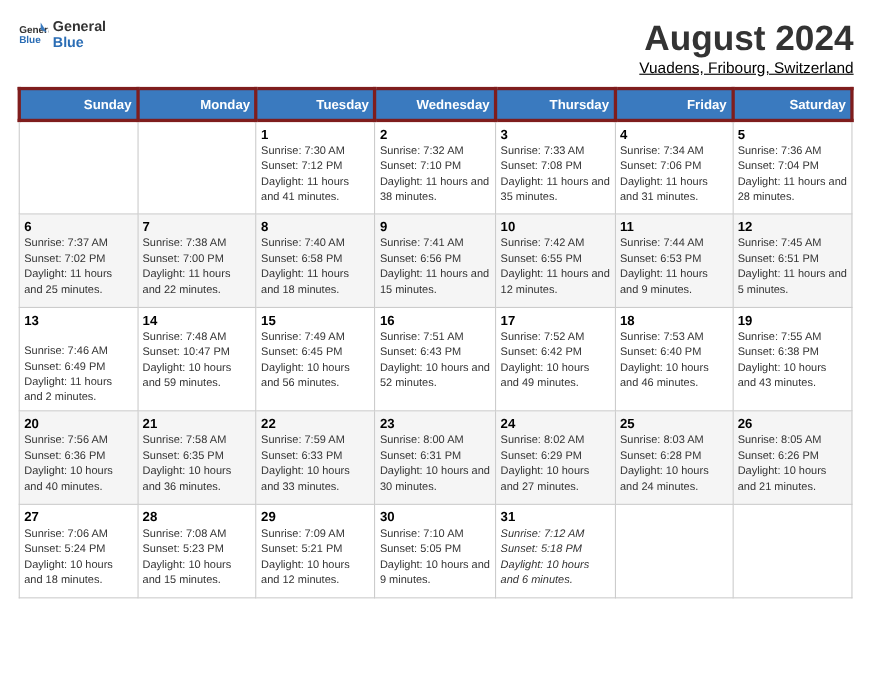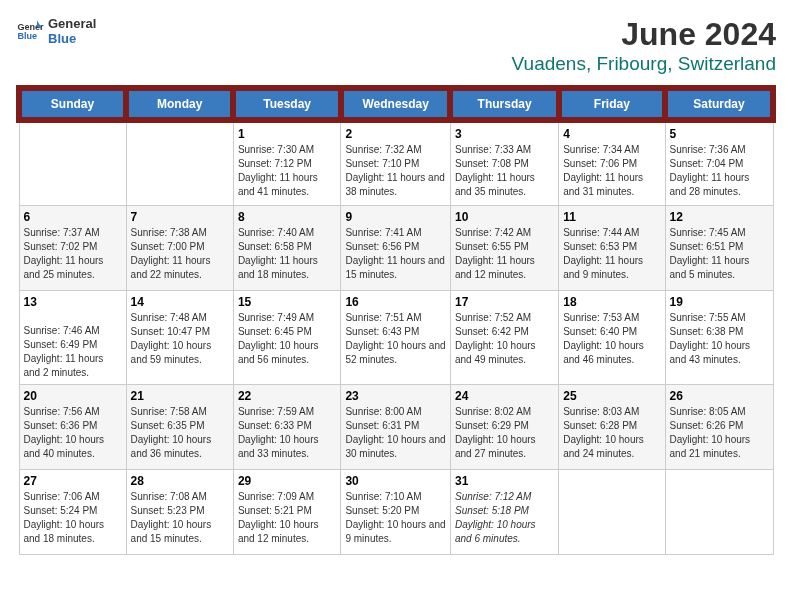--- a/index.html
+++ b/index.html
@@ -27,36 +27,37 @@
     }
     .title-block {
       text-align: right;
     }
     .month-title {
       font-size: 32px;
       font-weight: bold;
       color: #333;
     }
     .location {
-      font-size: 19px;
-      color: #0f766e;
+      font-size: 14px;
+      color: #000000;
+      text-decoration: underline;
     }
     table {
       width: 100%;
       border-collapse: collapse;
       font-size: 11px;
     }
     thead th {
       background-color: #3a7abf;
       color: #fff;
       padding: 6px 4px;
-      text-align: center;
+      text-align: right;
       font-size: 12px;
       font-weight: bold;
-      border: 6px solid #7f1d1d;
+      border: 3px solid #7f1d1d;
     }
     tbody td {
       border: 1px solid #ccc;
       padding: 4px;
       vertical-align: top;
       width: 113px;
       height: 85px;
       background: #fff;
     }
     tbody tr:nth-child(even) td {
@@ -86,21 +87,21 @@
       <text x="2" y="18" font-size="13" font-weight="bold" fill="#333" font-family="Arial">General</text>
       <text x="2" y="32" font-size="13" font-weight="bold" fill="#2a6db5" font-family="Arial">Blue</text>
       <polygon points="30,5 38,18 30,14" fill="#3a7abf"></polygon>
     </svg>
     <div>
       <div style="font-size:13px; font-weight:bold; color:#333;">General</div>
       <div style="font-size:13px; font-weight:bold; color:#2a6db5;">Blue</div>
     </div>
   </div>
   <div class="title-block">
-    <div class="month-title">June 2024</div>
+    <div class="month-title">August 2024</div>
     <div class="location">Vuadens, Fribourg, Switzerland</div>
   </div>
 </div>
 
 <table>
   <thead>
     <tr>
     <th>Sunday</th>
         <th>Monday</th>
         <th>Tuesday</th>
@@ -292,21 +293,21 @@
         </td>
         <td>
           <span class="day-num">29</span>
           <div class="day-info" style="white-space: pre-line;">Sunrise: 7:09 AM
 Sunset: 5:21 PM
 Daylight: 10 hours and 12 minutes.</div>
         </td>
         <td>
           <span class="day-num">30</span>
           <div class="day-info" style="white-space: pre-line;">Sunrise: 7:10 AM
-Sunset: 5:20 PM
+Sunset: 5:05 PM
 Daylight: 10 hours and 9 minutes.</div>
         </td>
         <td>
           <span class="day-num">31</span>
           <div class="day-info" style="white-space: pre-line; font-style: italic;">Sunrise: 7:12 AM
 Sunset: 5:18 PM
 Daylight: 10 hours and 6 minutes.</div>
         </td>
         <td class="empty"></td>
         <td class="empty"></td>

